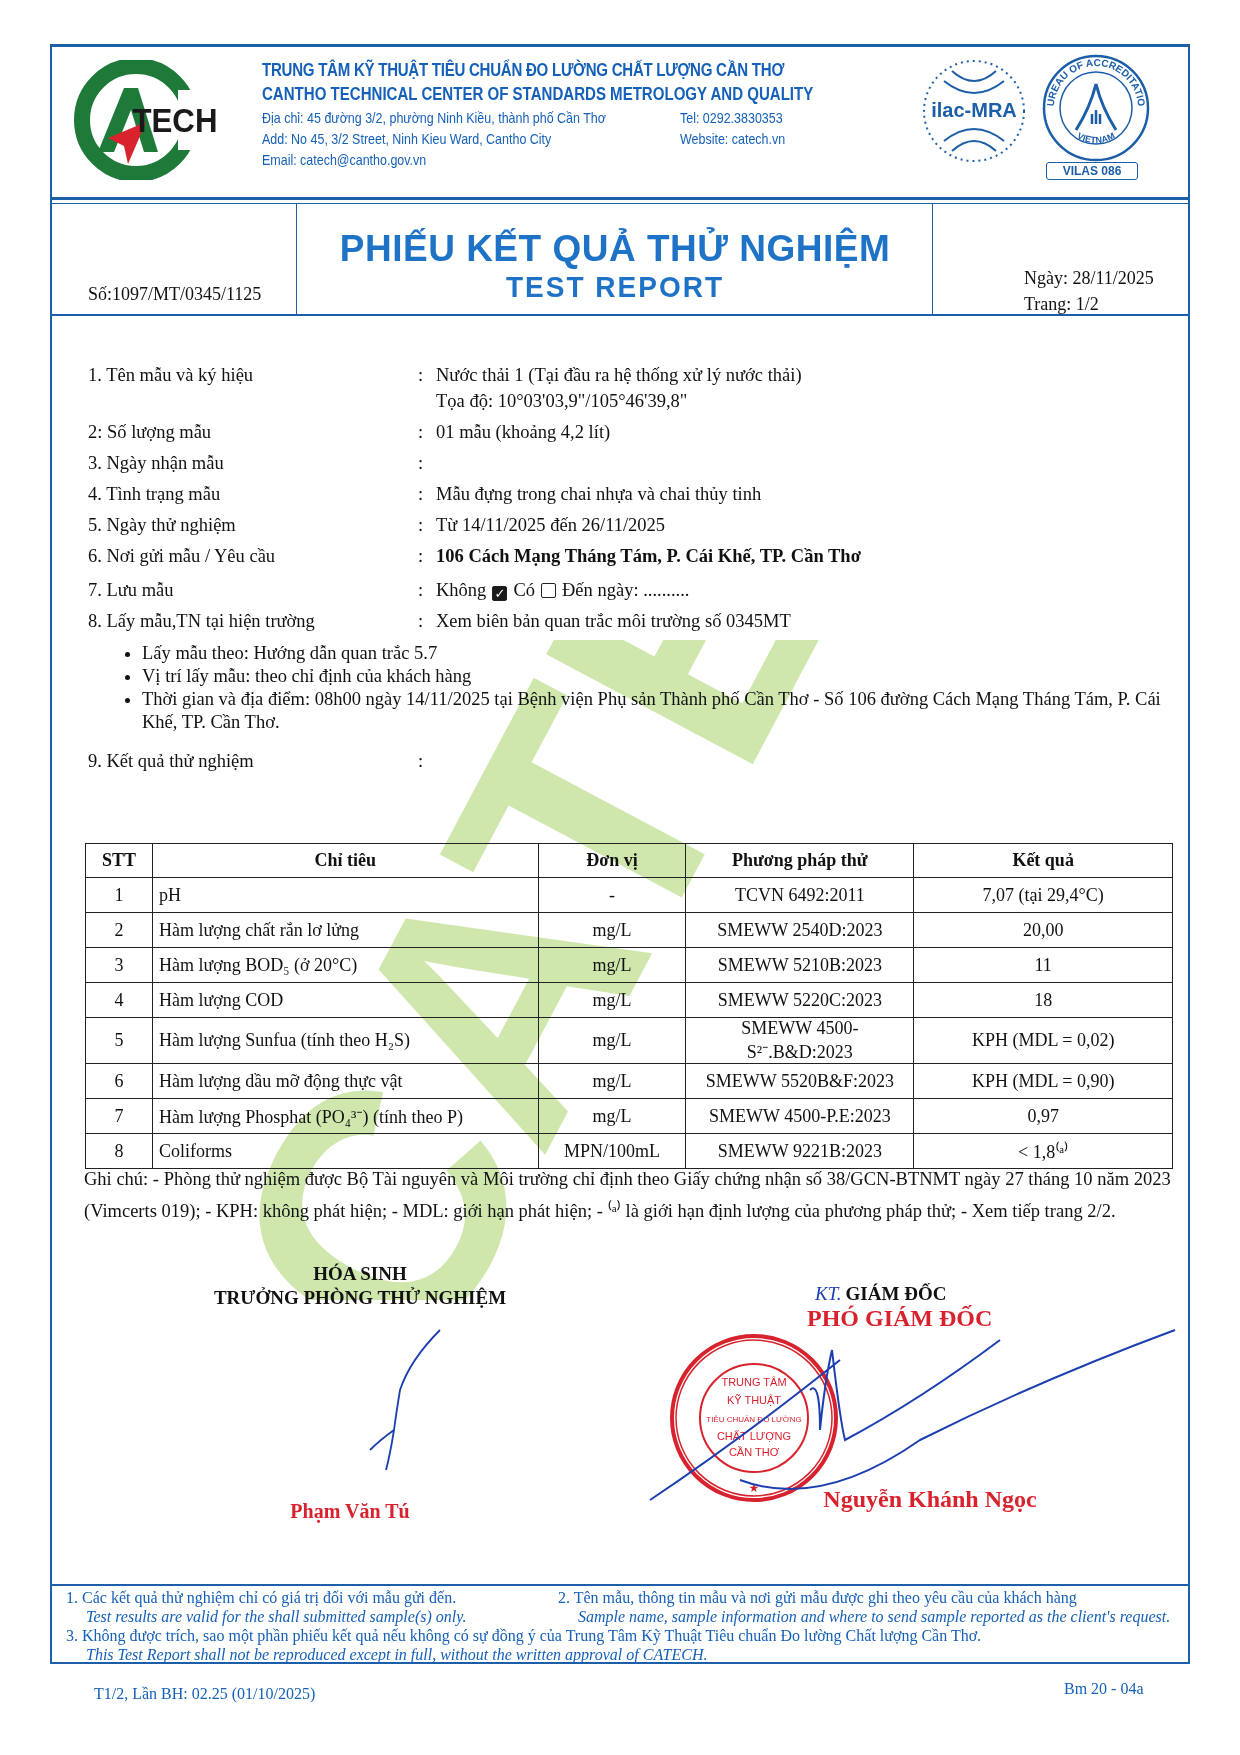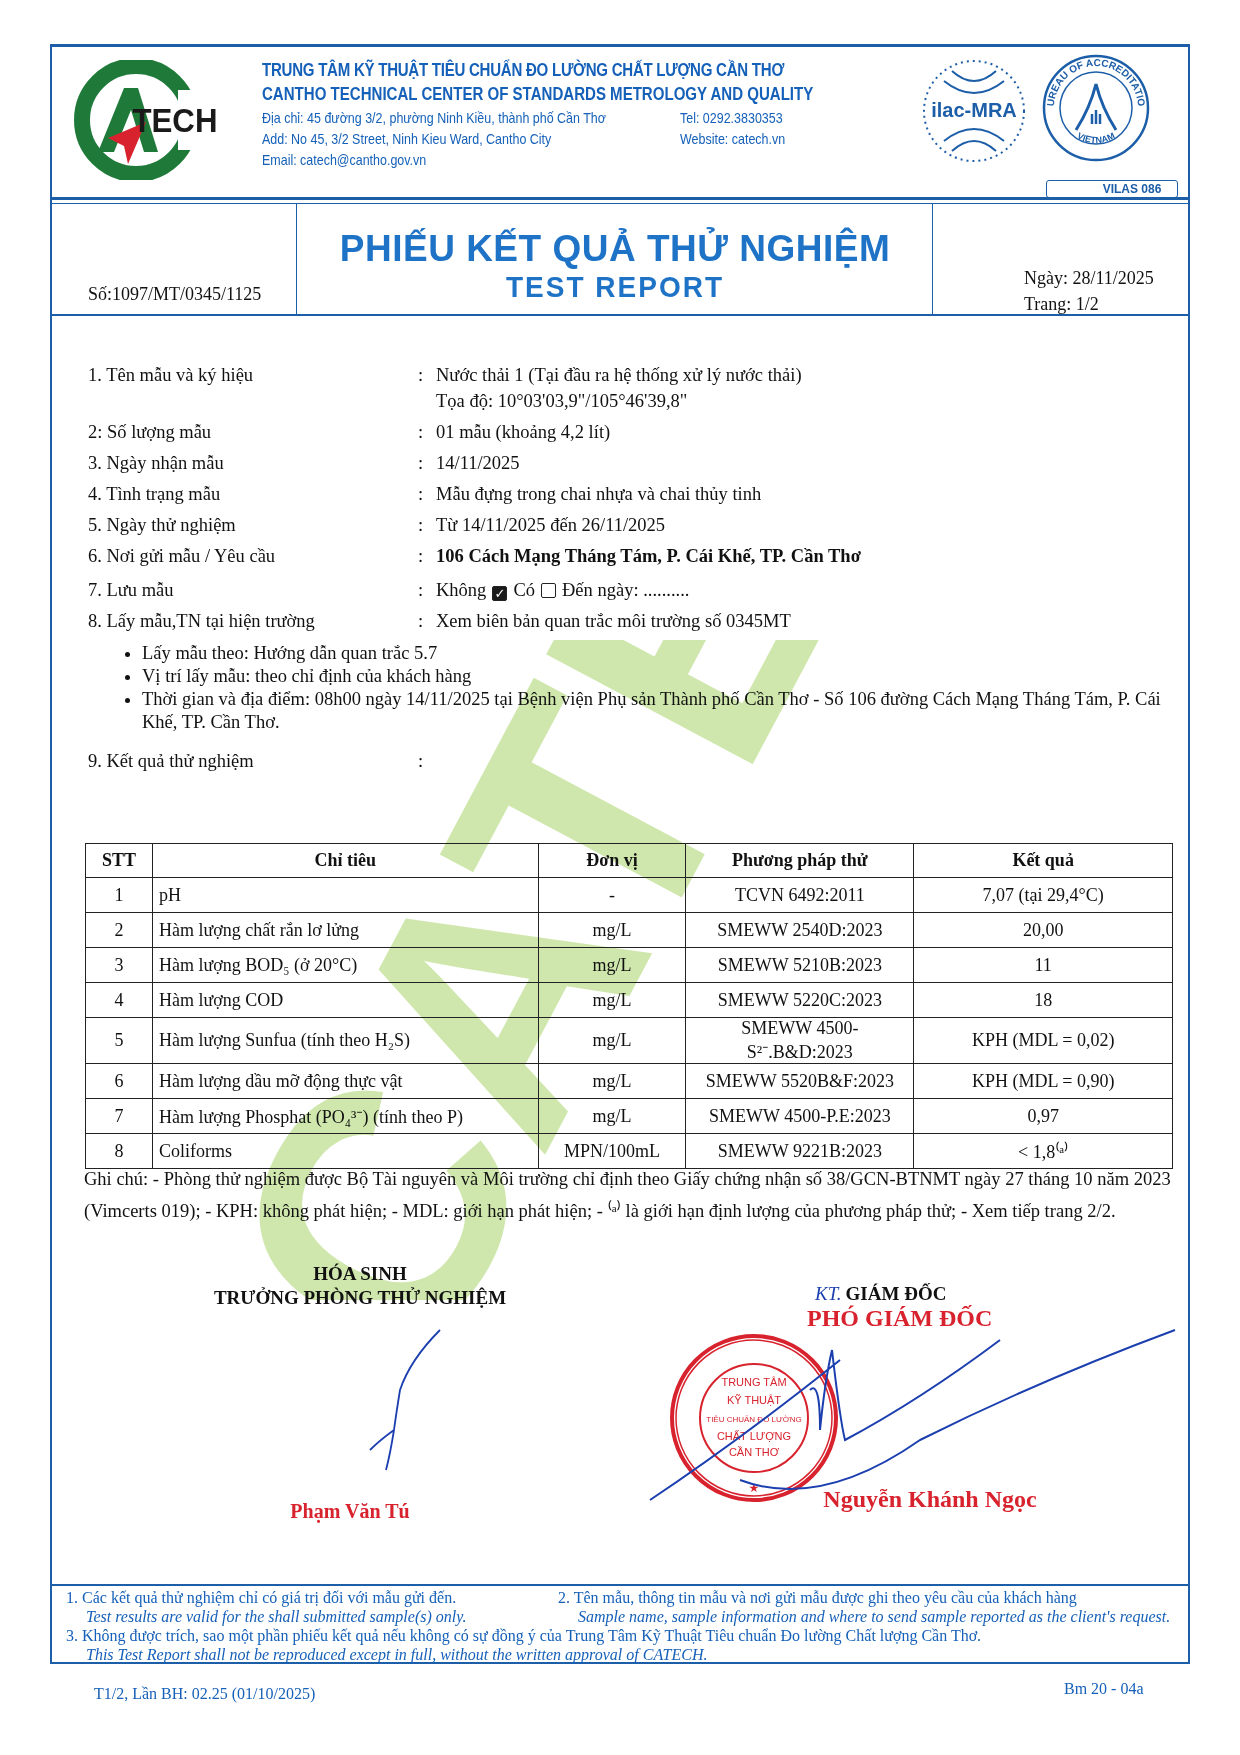--- a/index.html
+++ b/index.html
@@ -9,21 +9,21 @@
   .hdr-sep2 { position: absolute; left: 50px; top: 203px; width: 1140px; height: 1px; background: #1d5ea8; }
   .logo { position: absolute; left: 68px; top: 60px; width: 158px; height: 120px; }
   .hdr-text { position: absolute; left: 262px; top: 60px; font-family: "Liberation Sans", sans-serif; color: #1560b8; }
   .hdr-text .t1 { font-size: 17.5px; font-weight: bold; letter-spacing: -0.3px; transform: scaleX(0.86); transform-origin: left; white-space: nowrap; }
   .hdr-text .t2 { font-size: 17.5px; font-weight: bold; margin-top: 3px; transform: scaleX(0.86); transform-origin: left; white-space: nowrap; }
   .hdr-text .row { font-size: 14.5px; margin-top: 5px; transform: scaleX(0.86); transform-origin: left; white-space: nowrap; }
   .hdr-contact { position: absolute; left: 680px; top: 110px; font-family: "Liberation Sans", sans-serif; color: #1560b8; font-size: 14.5px; transform: scaleX(0.86); transform-origin: left; }
   .hdr-contact div { margin-bottom: 5px; }
   .ilac { position: absolute; left: 918px; top: 55px; width: 112px; height: 112px; }
   .boa { position: absolute; left: 1040px; top: 52px; width: 112px; height: 112px; }
-  .vilas { position: absolute; left: 1046px; top: 180px; width: 90px; height: 16px; border: 1.5px solid #1d5ea8; border-radius: 3px; font-family: "Liberation Sans", sans-serif; font-weight: bold; font-size: 12px; color: #1d5ea8; text-align: center; line-height: 16px; padding-left: 40px; }
+  .vilas { position: absolute; left: 1046px; top: 162px; width: 90px; height: 16px; border: 1.5px solid #1d5ea8; border-radius: 3px; font-family: "Liberation Sans", sans-serif; font-weight: bold; font-size: 12px; color: #1d5ea8; text-align: center; line-height: 16px; }
   .title-box { position: absolute; left: 50px; top: 204px; width: 1140px; height: 112px; border-bottom: 2px solid #1d5ea8; box-sizing: border-box; }
   .vline1 { position: absolute; left: 296px; top: 204px; width: 1px; height: 110px; background: #1d5ea8; }
   .vline2 { position: absolute; left: 932px; top: 204px; width: 1px; height: 110px; background: #1d5ea8; }
   .report-no { position: absolute; left: 88px; top: 284px; font-size: 18px; }
   .main-title { position: absolute; left: 300px; top: 228px; width: 630px; text-align: center; font-family: "Liberation Sans", sans-serif; font-weight: bold; font-size: 37px; color: #1e73c7; letter-spacing: 0.5px; }
   .sub-title { position: absolute; left: 300px; top: 272px; width: 630px; text-align: center; font-family: "Liberation Sans", sans-serif; font-weight: bold; font-size: 28px; color: #1e73c7; letter-spacing: 2px; transform: scaleY(1.05); }
   .date-box { position: absolute; left: 1024px; top: 265px; font-size: 18px; line-height: 26px; }
   .watermark { position: absolute; left: 120px; top: 640px; width: 820px; height: 660px; opacity: 0.55; pointer-events: none; }
   .info { position: absolute; left: 88px; top: 362px; width: 1080px; font-size: 18.5px; }
   .info-row { display: flex; line-height: 26px; margin-bottom: 5px; }
@@ -136,21 +136,20 @@
     </div>
   </div>
   <div class="info-row">
     <div class="info-label">2: Số lượng mẫu</div>
     <div class="info-colon">:</div>
     <div class="info-value">01 mẫu (khoảng 4,2 lít)</div>
   </div>
   <div class="info-row">
     <div class="info-label">3. Ngày nhận mẫu</div>
     <div class="info-colon">:</div>
-    <div class="info-value">14/11/2025</div>
   </div>
   <div class="info-row">
     <div class="info-label">4. Tình trạng mẫu</div>
     <div class="info-colon">:</div>
     <div class="info-value">Mẫu đựng trong chai nhựa và chai thủy tinh</div>
   </div>
   <div class="info-row">
     <div class="info-label">5. Ngày thử nghiệm</div>
     <div class="info-colon">:</div>
     <div class="info-value">Từ 14/11/2025 đến 26/11/2025</div>

